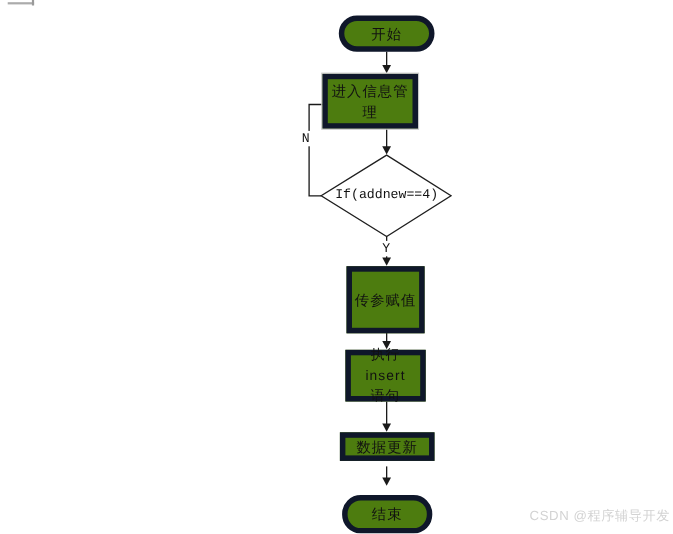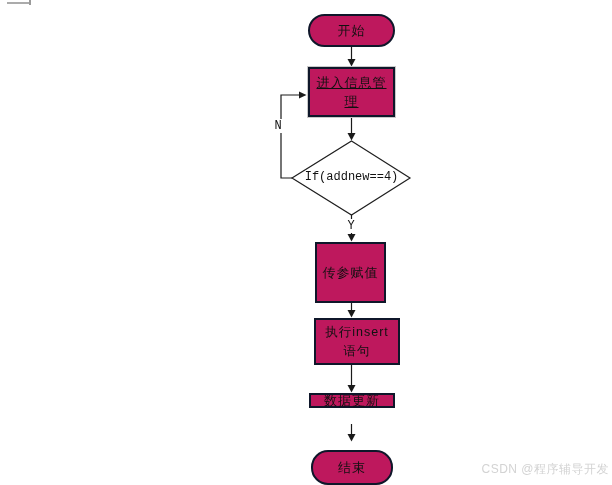--- a/index.html
+++ b/index.html
@@ -25,36 +25,36 @@
   }
   
   svg.connectors {
     position: absolute; left: 0; top: 0;
     width: 612px; height: 485px;
   }
   .node {
     position: absolute;
     box-sizing: border-box;
     display: flex; align-items: center; justify-content: center;
-    background: #be185d;
-    border: 2px solid #0f172a;
+    background: #4d7c0f;
+    border: 5px solid #0f172a;
     color: #111111;
     font-size: 13px;
     letter-spacing: 1px;
     text-align: center;
     line-height: 19px;
   }
   .terminator { border-radius: 17px; }
   .node-start  { left: 308px; top: 14px;  width: 87px; height: 33px; }
-  .node-enter  { left: 308px; top: 67px;  width: 87px; height: 50px;
-                 outline: 1px solid #c9c9c9; text-decoration: underline; }   
+  .node-enter  { left: 293px; top: 67px;  width: 87px; height: 50px;
+                 outline: 1px solid #c9c9c9; }   
   .node-assign { left: 315px; top: 242px; width: 71px; height: 61px; }
-  .node-insert { left: 314px; top: 318px; width: 86px; height: 47px;
+  .node-insert { left: 314px; top: 318px; width: 73px; height: 47px;
                  white-space: pre-line; font-size: 12.5px; }
-  .node-update { left: 309px; top: 393px; width: 86px; height: 15px; }
+  .node-update { left: 309px; top: 393px; width: 86px; height: 26px; }
   .node-end    { left: 311px; top: 450px; width: 82px; height: 35px; }
   .decision-label {
     position: absolute; left: 296px; top: 170px; width: 111px;
     text-align: center;
     font-family: "Liberation Mono", "DejaVu Sans Mono", monospace;
     font-size: 12px; color: #111111; letter-spacing: 0;
   }
   .edge-label {
     position: absolute;
     width: 14px; height: 14px;

